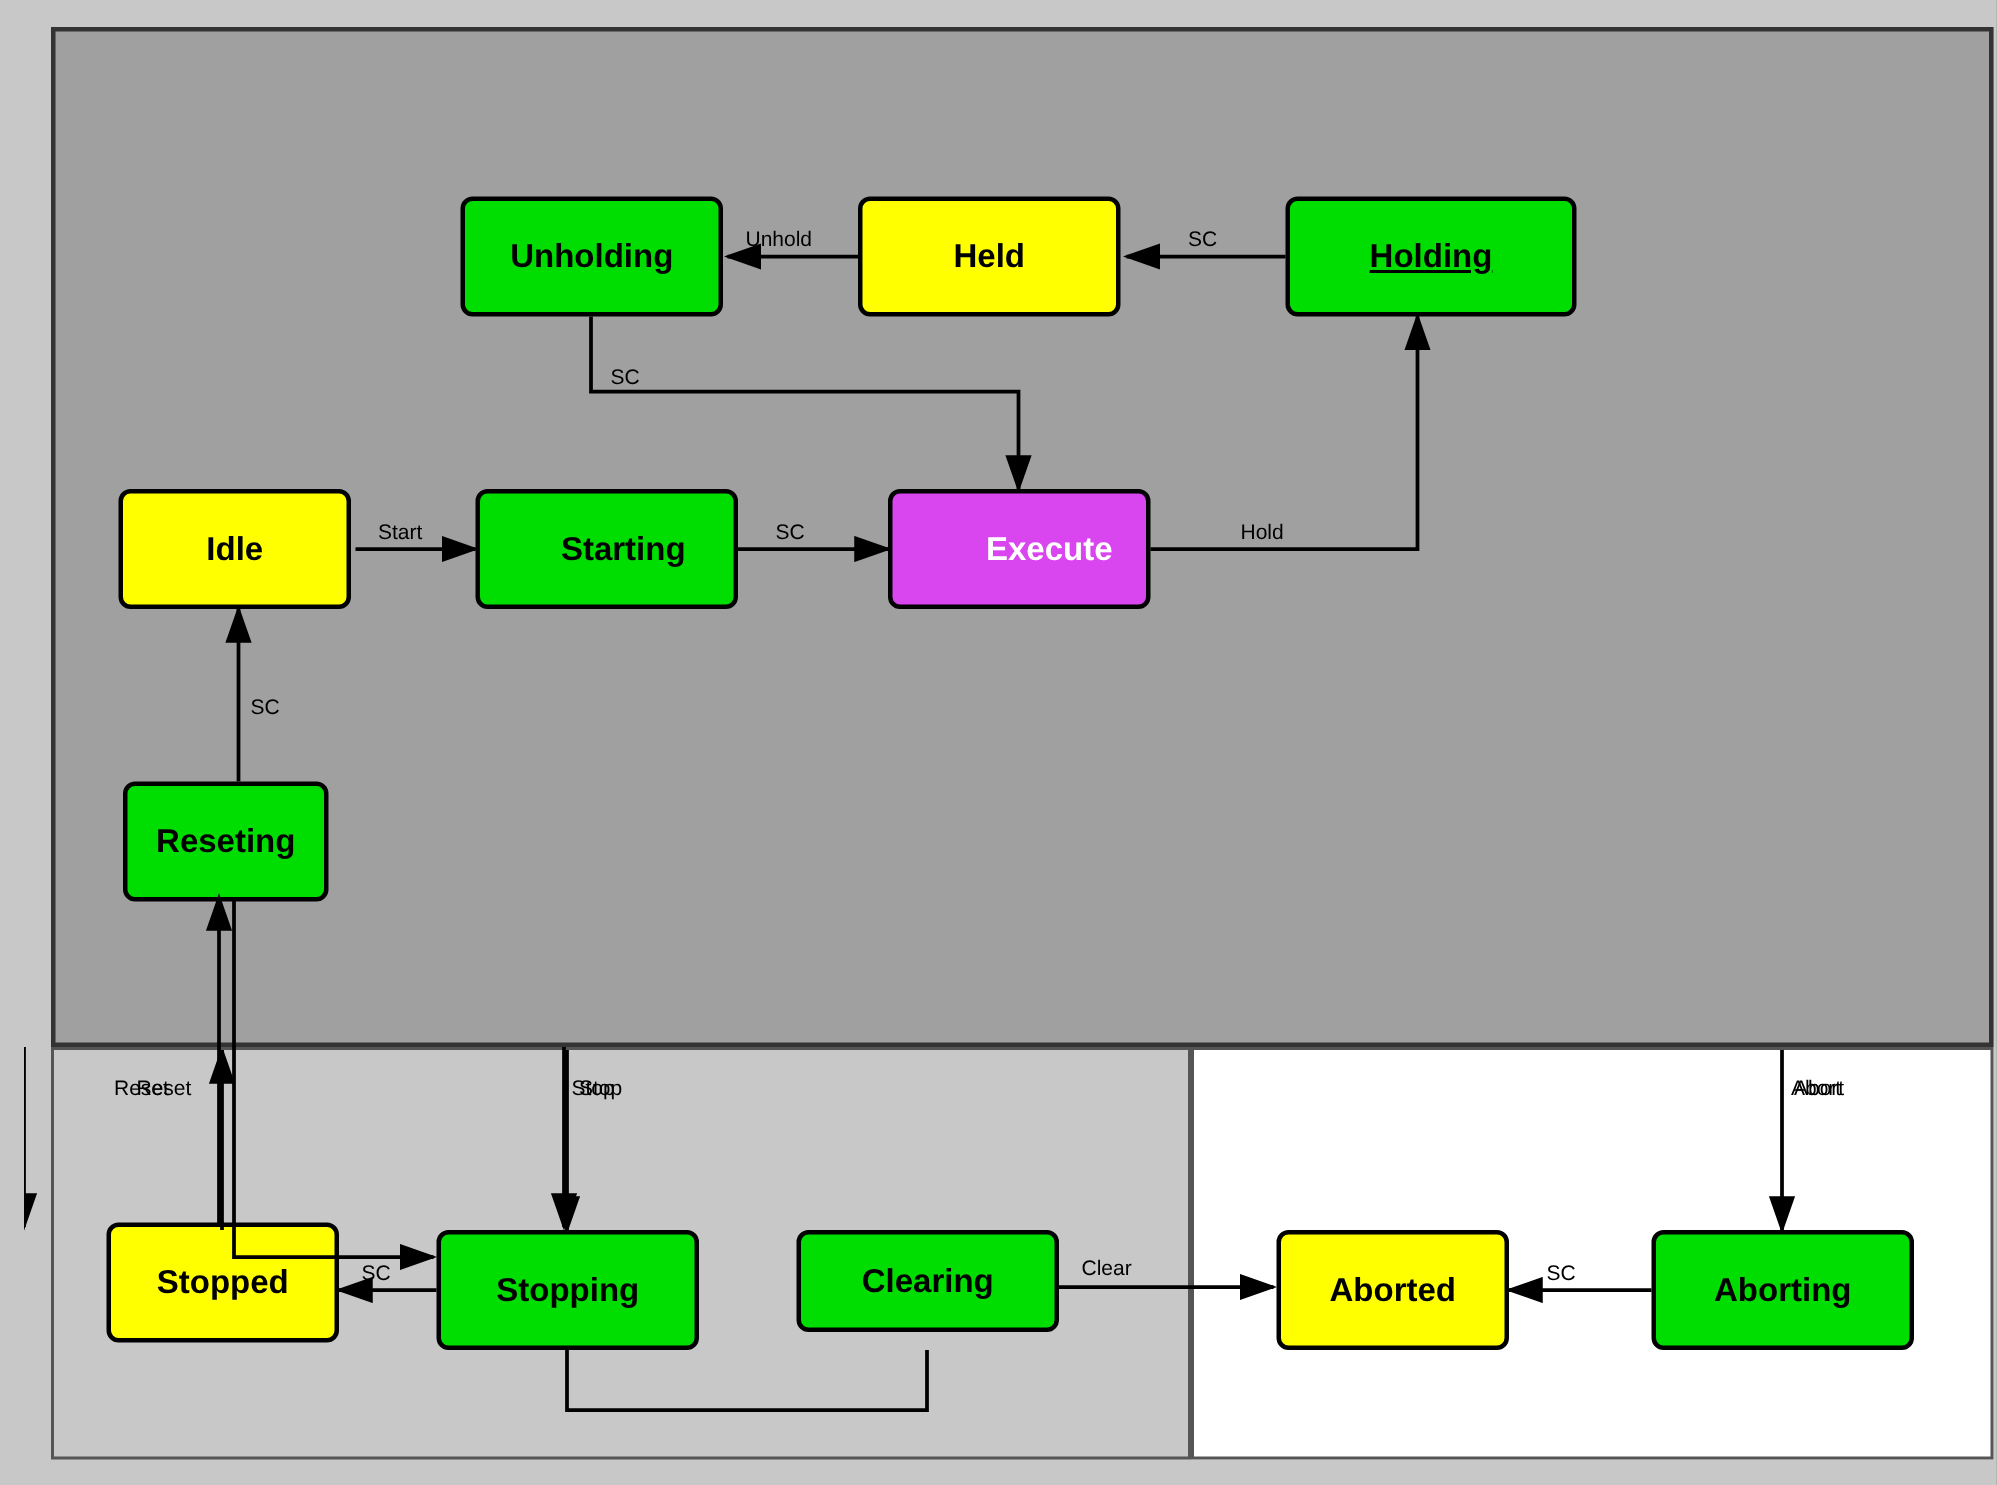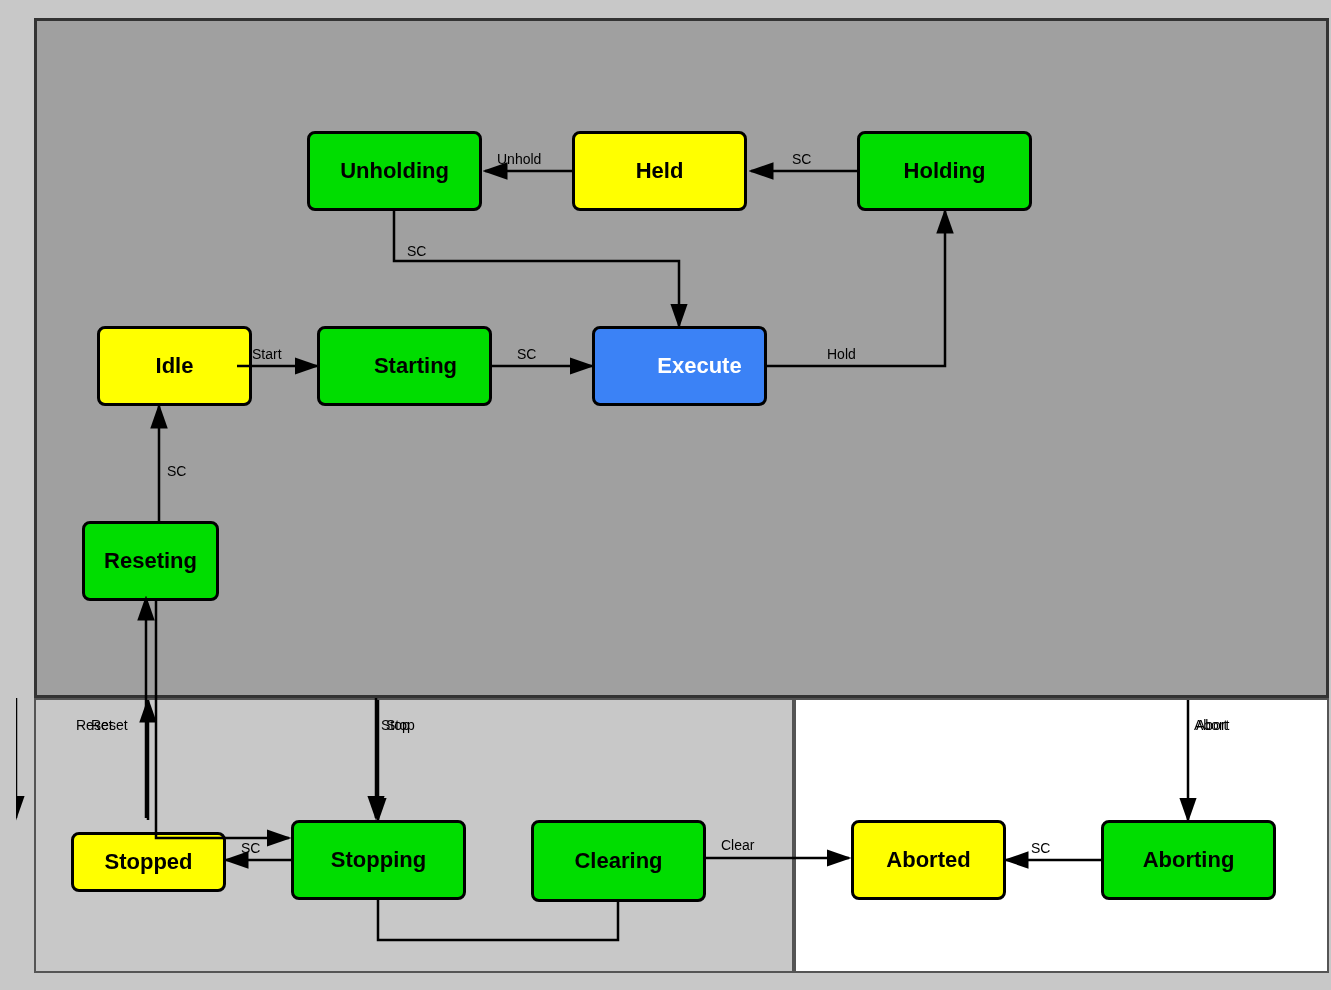--- a/index.html
+++ b/index.html
@@ -54,21 +54,21 @@
       border: 3px solid #000;
       display: flex;
       align-items: center;
       justify-content: center;
       font-size: 22px;
       font-weight: bold;
       color: #000;
     }
     .green { background: #00dd00; }
     .yellow { background: #ffff00; }
-    .blue { background: #3b82f6; color: #fff; padding-left: 40px; }
+    .blue { background: #d946ef; color: #fff; padding-left: 40px; }
 
     
     .arrows-svg {
       position: absolute;
       top: 0;
       left: 0;
       width: 100%;
       height: 100%;
       pointer-events: none;
     }
@@ -81,25 +81,25 @@
   <div class="top-panel">
 
     <div class="state-box green" style="left:270px; top:110px; width:175px; height:80px;">
       <span>Unholding</span>
     </div>
 
     <div class="state-box yellow" style="left:535px; top:110px; width:175px; height:80px;">
       <span>Held</span>
     </div>
 
-    <div class="state-box green" style="left:820px; top:110px; width:175px; height:80px;">
+    <div class="state-box green" style="left:820px; top:110px; width:194px; height:80px;text-decoration:underline;">
       <span>Holding</span>
     </div>
 
-    <div class="state-box yellow" style="left:60px; top:305px; width:155px; height:80px;">
+    <div class="state-box yellow" style="left:42px; top:305px; width:155px; height:80px;">
       <span>Idle</span>
     </div>
 
     <div class="state-box green" style="left:280px; top:305px; width:175px; height:80px;padding-left:22px;">
       <span>Starting</span>
     </div>
 
     <div class="state-box blue" style="left:555px; top:305px; width:175px; height:80px;">
       <span>Execute</span>
     </div>
@@ -134,29 +134,29 @@
       <polyline points="730,345 908,345 908,190" fill="none" stroke="#000" stroke-width="2.5" marker-end="url(#arrowhead)"></polyline>
       <text x="790" y="338" font-size="14" fill="#000">Hold</text>
 
       <line x1="122" y1="500" x2="122" y2="385" stroke="#000" stroke-width="2.5" marker-end="url(#arrowhead)"></line>
       <text x="130" y="455" font-size="14" fill="#000">SC</text>
     </svg>
   </div>
 
   <div class="bottom-left-panel">
 
-    <div class="state-box yellow" style="left:35px; top:132px; width:155px; height:60px;">
+    <div class="state-box yellow" style="left:35px; top:115px; width:155px; height:80px;">
       <span>Stopped</span>
     </div>
 
     <div class="state-box green" style="left:255px; top:120px; width:175px; height:80px;">
       <span>Stopping</span>
     </div>
 
-    <div class="state-box green" style="left:495px; top:120px; width:175px; height:82px;">
+    <div class="state-box green" style="left:495px; top:120px; width:175px; height:68px;">
       <span>Clearing</span>
     </div>
 
     <svg class="arrows-svg">
       <defs>
         <marker id="arrowhead2" markerWidth="10" markerHeight="7" refX="9" refY="3.5" orient="auto">
           <polygon points="0 0, 10 3.5, 0 7" fill="#000"></polygon>
         </marker>
       </defs>
 

